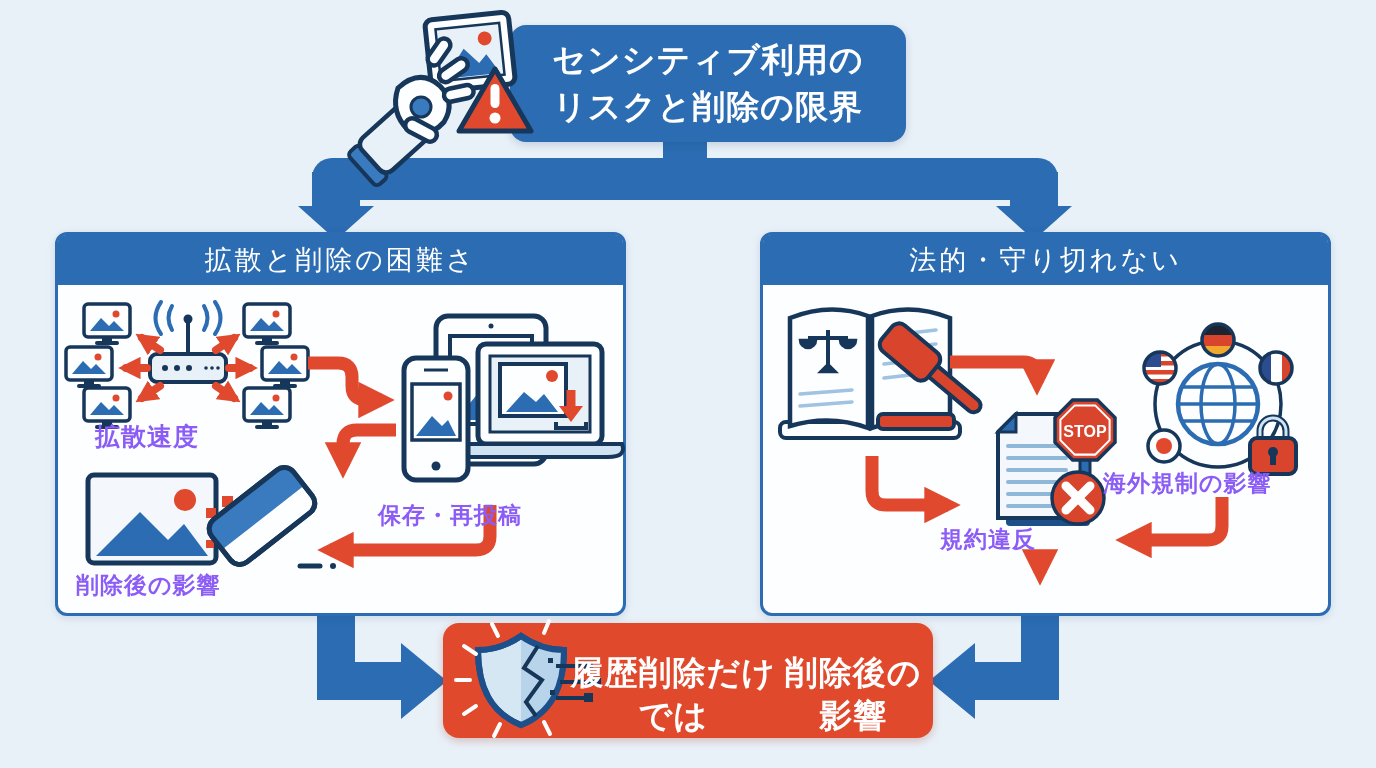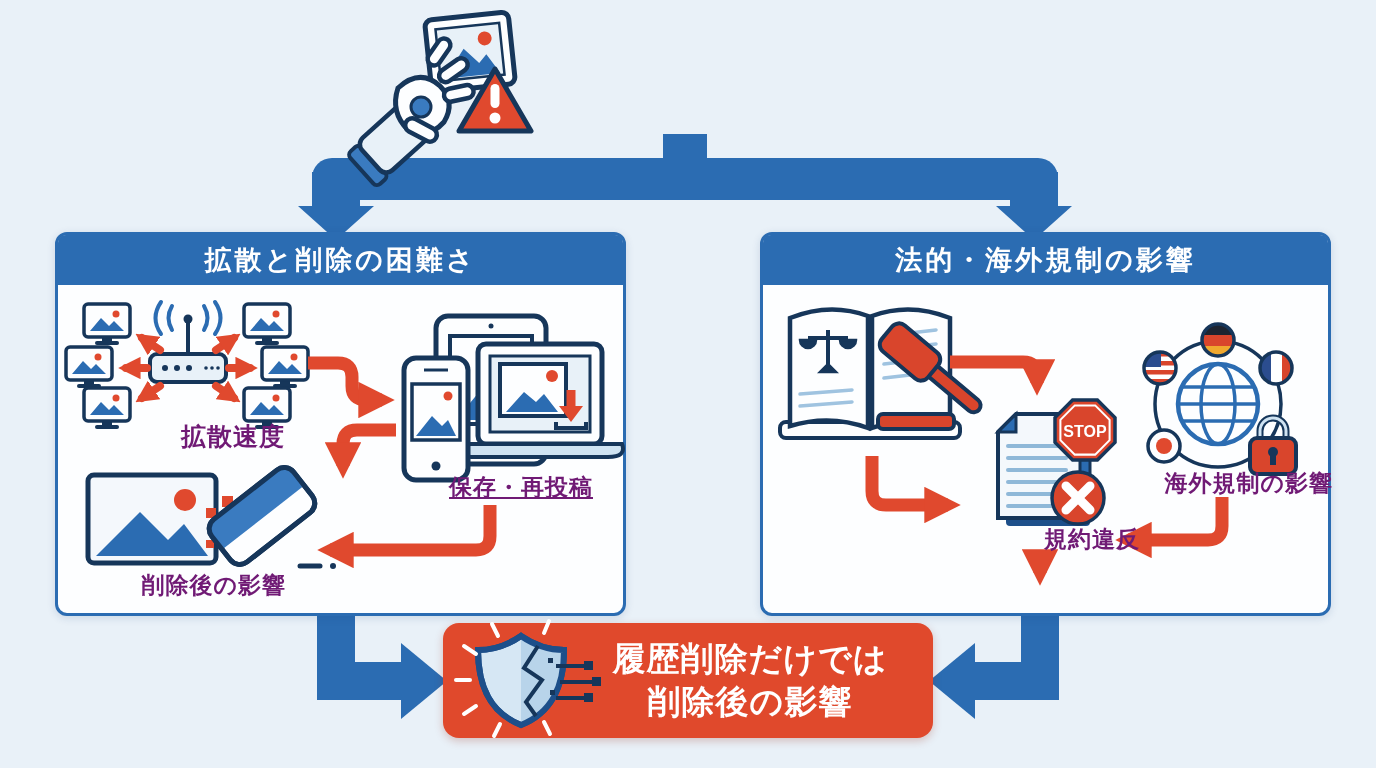--- a/index.html
+++ b/index.html
@@ -16,33 +16,33 @@
     font-size:33px;line-height:1.42;letter-spacing:1px;
     box-shadow:0 3px 8px rgba(20,60,110,.18);text-align:center;
   }
   .panel{
     position:absolute;z-index:2;background:#fdfeff;border:3px solid #2b6cb2;
     border-radius:12px;box-shadow:0 2px 8px rgba(20,60,110,.14);
   }
   .panel-title{
     height:50px;background:#2b6cb2;border-radius:8px 8px 0 0;display:flex;
     align-items:center;justify-content:center;color:#fff;font-size:27px;
-    font-weight:bold;letter-spacing:3px;
+    font-weight:normal;letter-spacing:3px;
   }
   .item-label{
-    position:absolute;z-index:4;color:#701a75;font-weight:bold;font-size:23px;
-    text-align:right;letter-spacing:1px;
+    position:absolute;z-index:4;color:#8b5cf6;font-weight:bold;font-size:23px;
+    text-align:left;letter-spacing:1px;
   }
   .conclusion{
     position:absolute;left:443px;top:623px;width:490px;height:115px;z-index:2;
     background:#e0492c;border-radius:16px;box-shadow:0 3px 8px rgba(150,40,20,.25);
   }
   .conclusion-text{
     position:absolute;left:570px;top:623px;width:360px;height:115px;z-index:4;
-    display:flex;flex-direction:column;justify-content:center;align-items:center;
+    display:flex;flex-direction:row;justify-content:center;align-items:flex-end;
     color:#fff;font-weight:bold;font-size:33px;line-height:1.3;letter-spacing:1px;
     text-align:center;
   }
 </style>
 </head>
 <body>
 
 <div class="canvas">
 
   <svg class="layer z1" viewBox="0 0 1376 768">
@@ -58,36 +58,40 @@
       <rect x="317" y="606" width="38" height="94"></rect>
       <rect x="317" y="662" width="90" height="38"></rect>
       <polygon points="401,643 401,719 447,681"></polygon>
 
       <rect x="1021" y="606" width="38" height="94"></rect>
       <rect x="969" y="662" width="90" height="38"></rect>
       <polygon points="975,643 975,719 929,681"></polygon>
     </g>
   </svg>
 
+  <div class="header-box">
+    <div>センシティブ利用の</div>
+    <div>リスクと削除の限界</div>
+  </div>
 
   <div class="panel" style="left:55px;top:232px;width:565px;height:378px;">
     <div class="panel-title">拡散と削除の困難さ</div>
   </div>
   <div class="panel" style="left:760px;top:232px;width:565px;height:378px;">
-    <div class="panel-title">法的・海外規制の影響</div>
+    <div class="panel-title">法的・守り切れない</div>
   </div>
 
   <div class="conclusion"></div>
   <div class="conclusion-text">
     <div>履歴削除だけでは</div>
     <div>削除後の影響</div>
   </div>
 
   <div class="item-label" style="left:95px;top:420px;width:190px;font-size:25px;">拡散速度</div>
-  <div class="item-label" style="left:378px;top:472px;width:215px;text-decoration:underline;">保存・再投稿</div>
+  <div class="item-label" style="left:378px;top:500px;width:215px;">保存・再投稿</div>
   <div class="item-label" style="left:76px;top:570px;width:210px;">削除後の影響</div>
   <div class="item-label" style="left:940px;top:524px;width:200px;">規約違反</div>
   <div class="item-label" style="left:1103px;top:468px;width:230px;">海外規制の影響</div>
 
   <svg class="layer z3" viewBox="0 0 1376 768">
     <defs>
       <marker id="rh" markerWidth="2.8" markerHeight="2.8" refX="6.5" refY="5" orient="auto" viewBox="0 0 10 10">
         <path d="M0,0 L10,5 L0,10 Z" fill="#e0492e"></path>
       </marker>
       <g id="monitor">

